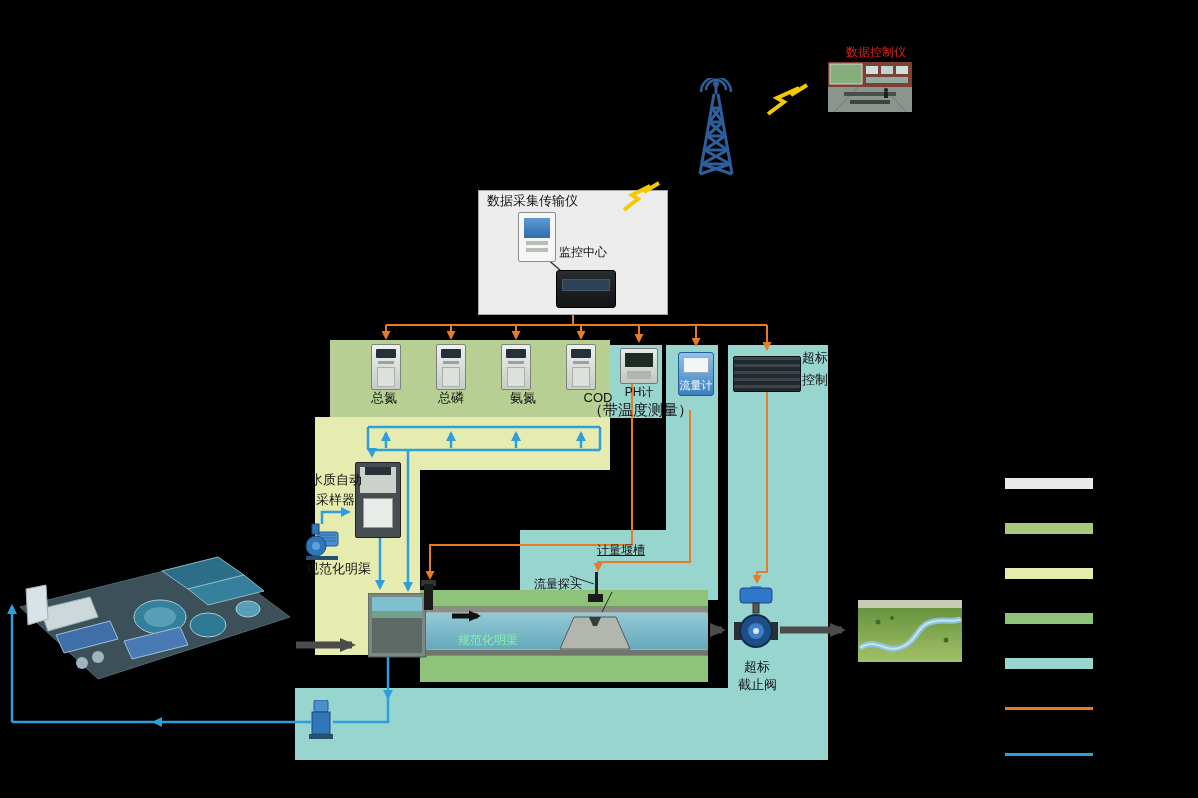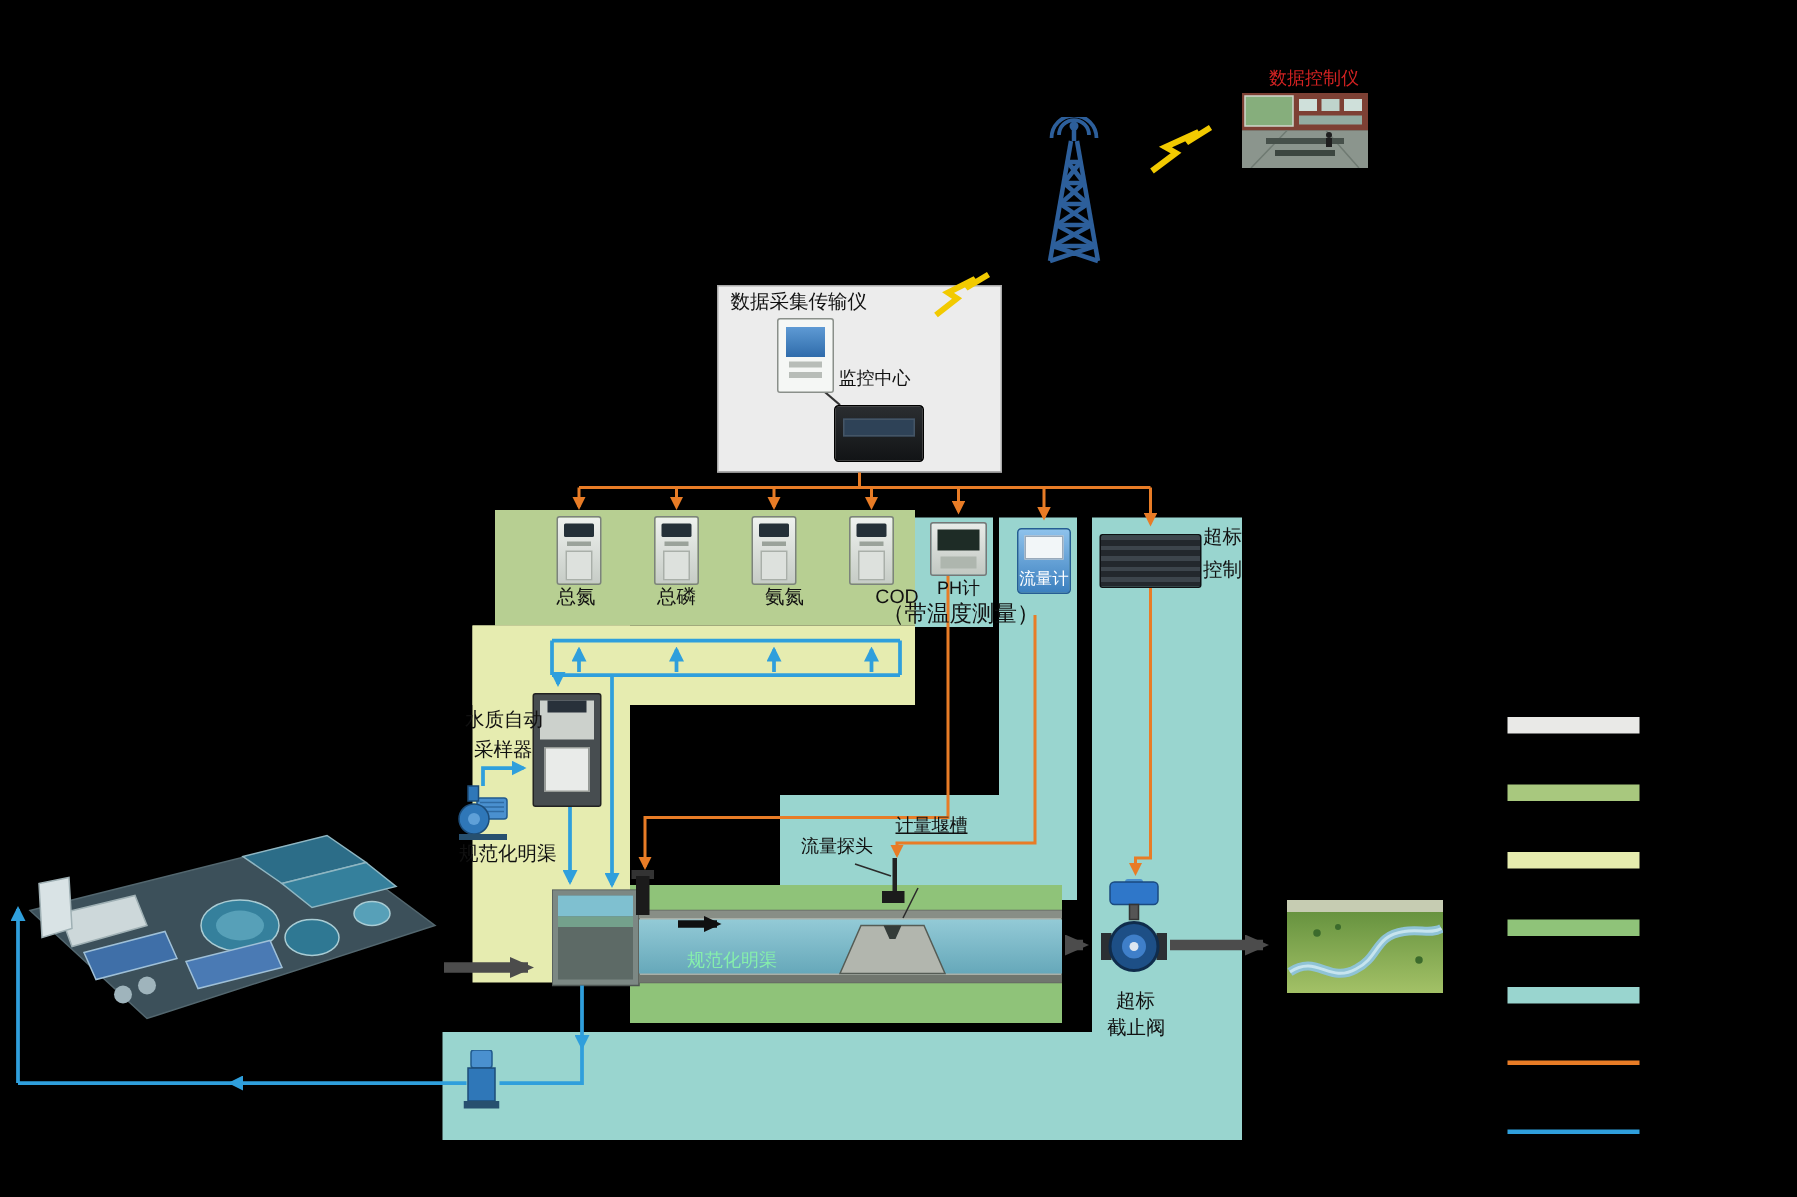--- a/index.html
+++ b/index.html
@@ -291,21 +291,21 @@
   <svg class="device" style="left:304px;top:522px;" width="36" height="40" viewBox="0 0 36 40">
     <rect x="14" y="10" width="20" height="14" rx="2" fill="#4a90cf" stroke="#215a8e"></rect>
     <path d="M16,13 H32 M16,16 H32 M16,19 H32" stroke="#2f6ba3" stroke-width="1"></path>
     <circle cx="12" cy="24" r="10" fill="#2f77b8" stroke="#1c4c78"></circle>
     <circle cx="12" cy="24" r="4" fill="#5fa0d8"></circle>
     <rect x="8" y="2" width="7" height="10" fill="#2f77b8" stroke="#1c4c78"></rect>
     <rect x="2" y="34" width="32" height="4" fill="#27506f"></rect>
   </svg>
   <div class="lbl" style="left:306px;top:562px;">规范化明渠</div>
 
-  <div class="lbl sz12" style="left:534px;top:558px;">流量探头</div>
+  <div class="lbl sz12" style="left:534px;top:578px;">流量探头</div>
   <div class="lbl sz12" style="left:597px;top:544px;text-decoration:underline;">计量堰槽</div>
   <div class="lbl sz12" style="left:458px;top:634px;color:#86efac;">规范化明渠</div>
 
   <svg class="device" style="left:734px;top:586px;" width="44" height="72" viewBox="0 0 44 72">
     <rect x="16" y="0" width="12" height="6" rx="2" fill="#4a90cf"></rect>
     <rect x="6" y="2" width="32" height="15" rx="3" fill="#2f77c9" stroke="#1a4a80"></rect>
     <rect x="19" y="17" width="6" height="10" fill="#555" stroke="#333"></rect>
     <rect x="0" y="36" width="7" height="18" fill="#2b2f33"></rect>
     <rect x="37" y="36" width="7" height="18" fill="#2b2f33"></rect>
     <circle cx="22" cy="45" r="16" fill="#1d4f86" stroke="#0f2c4c" stroke-width="2"></circle>

